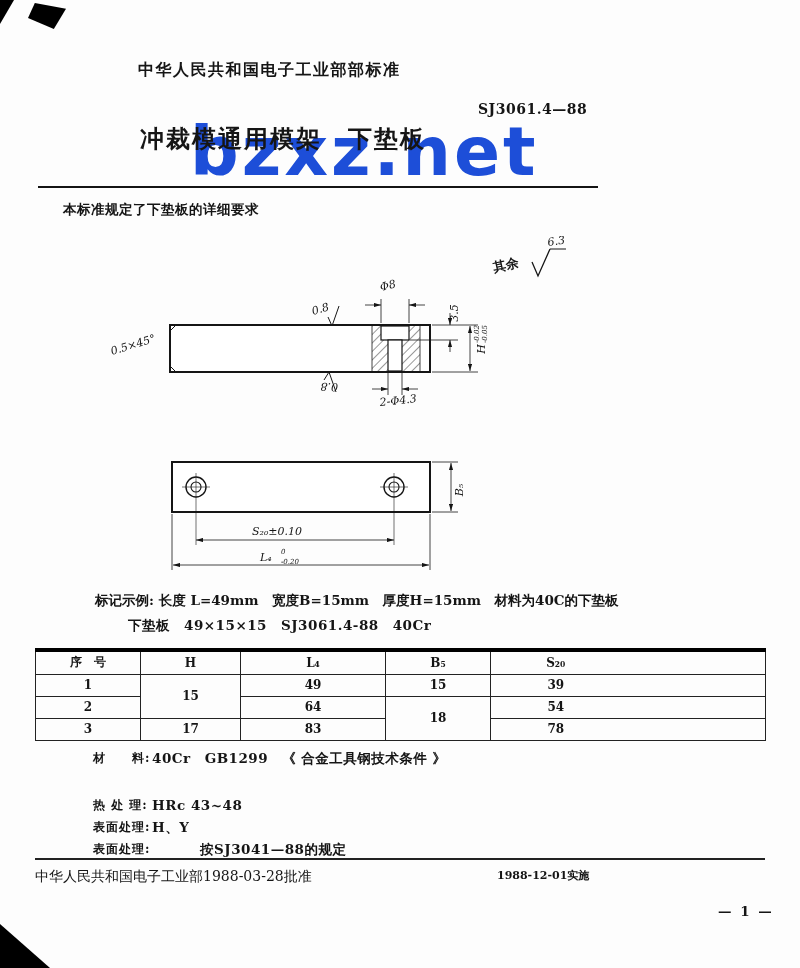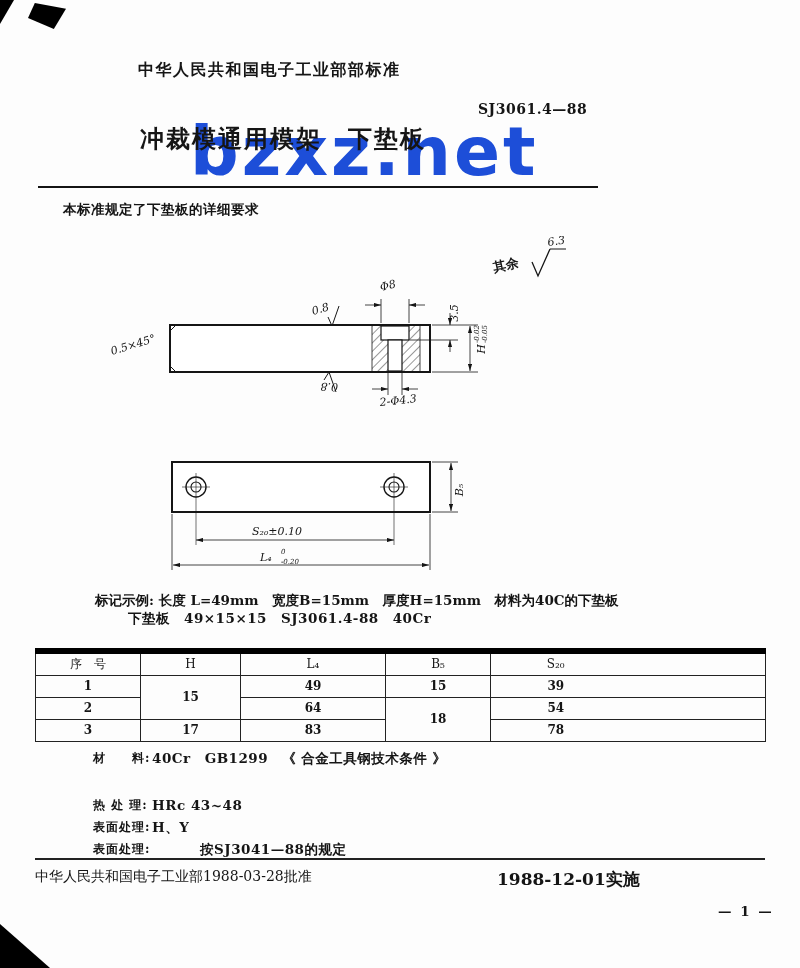--- a/index.html
+++ b/index.html
@@ -24,41 +24,41 @@
   .std-no   { left:478px; top:101px; font-size:14px; font-weight:bold; letter-spacing:0.5px; }
   .doc-title{ left:140px; top:123px; font-size:24px; font-weight:bold; letter-spacing:2px; }
   .watermark{
     left:190px; top:112px; font-size:68px; font-weight:bold;
     font-family:"DejaVu Sans", sans-serif; color:#1d4ed8; letter-spacing:3px;
   }
   .rule     { left:38px; top:186px; width:560px; height:2px; background:#141414; }
   .scope    { left:63px; top:201px; font-size:13.5px; font-weight:bold; letter-spacing:0.5px; }
 
   .example  { left:95px; top:592px; font-size:13.5px; font-weight:bold; width:620px; }
-  .example .ex-line2 { margin-left:33px; letter-spacing:0.5px; }
+  .example .ex-line2 { margin-top:7px; margin-left:33px; letter-spacing:0.5px; }
 
   .spec-table {
     position:absolute; left:35px; top:648px; width:730px;
     border-collapse:collapse; table-layout:fixed;
     font-size:12px; font-weight:bold;
   }
   .spec-table th, .spec-table td {
     border:1px solid #222; text-align:center; vertical-align:middle;
     height:22px; padding:0;
   }
-  .spec-table th { height:24px; border-top:6px solid #000000; font-weight:normal; }
+  .spec-table th { height:24px; border-top:4px solid #000000; font-weight:bold; }
   .spec-table .or { border-right:none; }
   .spec-table .ol { border-left:none; }
 
   .spec-label { font-size:12px; font-weight:bold; letter-spacing:1px; }
   .spec-value { font-size:13.5px; font-weight:bold; letter-spacing:0.5px; }
 
   .footer-rule { left:35px; top:858px; width:730px; height:1.5px; background:#222; }
   .approval   { left:35px;  top:868px; font-size:14px; font-weight:normal; }
-  .implement  { left:497px; top:868px; font-size:17px; font-weight:bold;text-align:center; }
+  .implement  { left:497px; top:868px; font-size:11px; font-weight:bold;text-align:center; }
   .page-no    { left:718px; top:903px; font-size:13.5px; font-weight:bold; letter-spacing:2px; }
 
   svg text { fill:#151515; }
   .dim {
     font-family:"DejaVu Serif", serif; font-style:italic;
     font-size:11px; font-weight:normal;
   }
   .dim-sm { font-family:"DejaVu Serif", serif; font-style:italic; font-size:7px; }
   .cjk-note { font-family:"DejaVu Serif", serif; font-size:13px; font-weight:bold; }
 </style>

